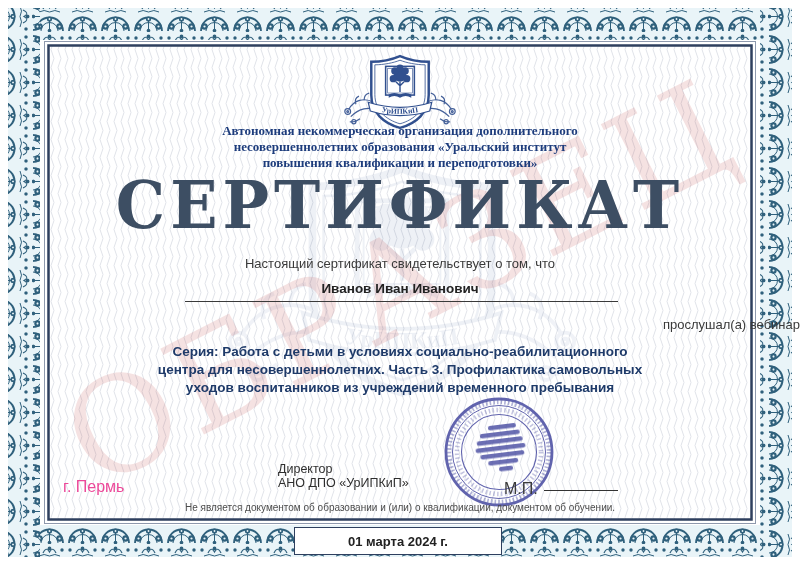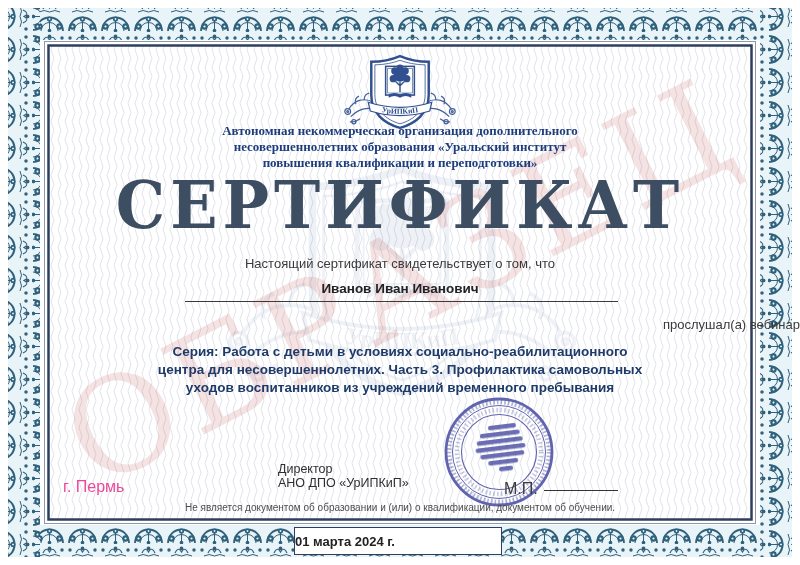--- a/index.html
+++ b/index.html
@@ -31,21 +31,21 @@
        white-space:pre-line;z-index:2;}
   .stamp{left:441px;top:394px;z-index:2;}
   .city{left:63px;top:478px;font-size:16px;color:#ec4899;z-index:3;}
   .signer{left:265px;top:462px;font-size:12.5px;line-height:14px;color:#2e2e2e;
        white-space:pre-line;z-index:3;margin-left:13px;}
   .seal-mark{left:504px;top:480px;font-size:16px;color:#3a3a3a;z-index:3;}
   .sig-line{left:544px;width:74px;top:490px;border-top:1.5px solid #333;z-index:3;}
   .disclaimer{top:502px;font-size:10px;color:#4c4c4c;z-index:2;}
   .date-box{left:294px;top:527px;width:206px;height:26px;background:#ffffff;
        border:1.5px solid #2e3f5e;z-index:4;display:flex;align-items:center;
-       justify-content:flex-start;font-size:13px;font-weight:bold;color:#222222;}
+       justify-content:center;font-size:13px;font-weight:bold;color:#222222;}
 </style>
 </head>
 <body>
 
 <div class="page">
 
   <svg class="abs bg-layer" width="800" height="565" viewBox="0 0 800 565">
     <defs>
       <pattern id="waves" width="7" height="18" patternUnits="userSpaceOnUse">
         <path d="M3.5,0 Q6.5,4.5 3.5,9 Q0.5,13.5 3.5,18" stroke="#e0e3e9" stroke-width="1" fill="none"></path>

